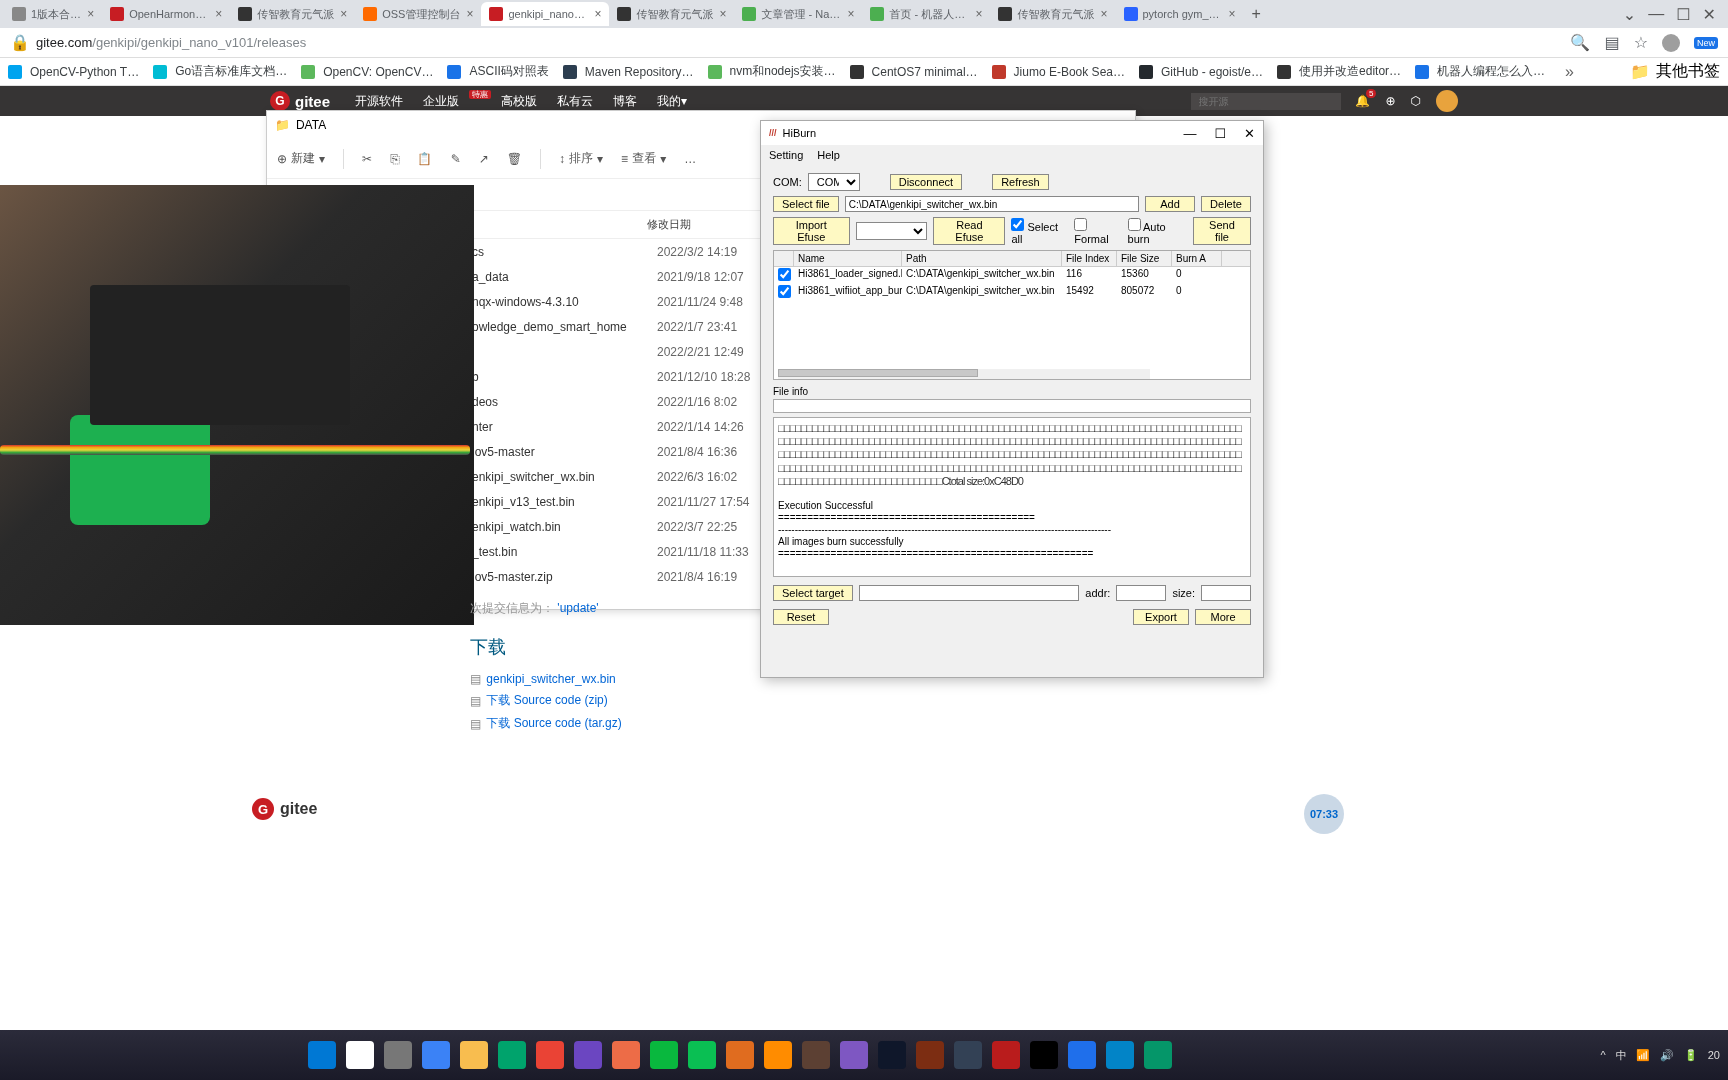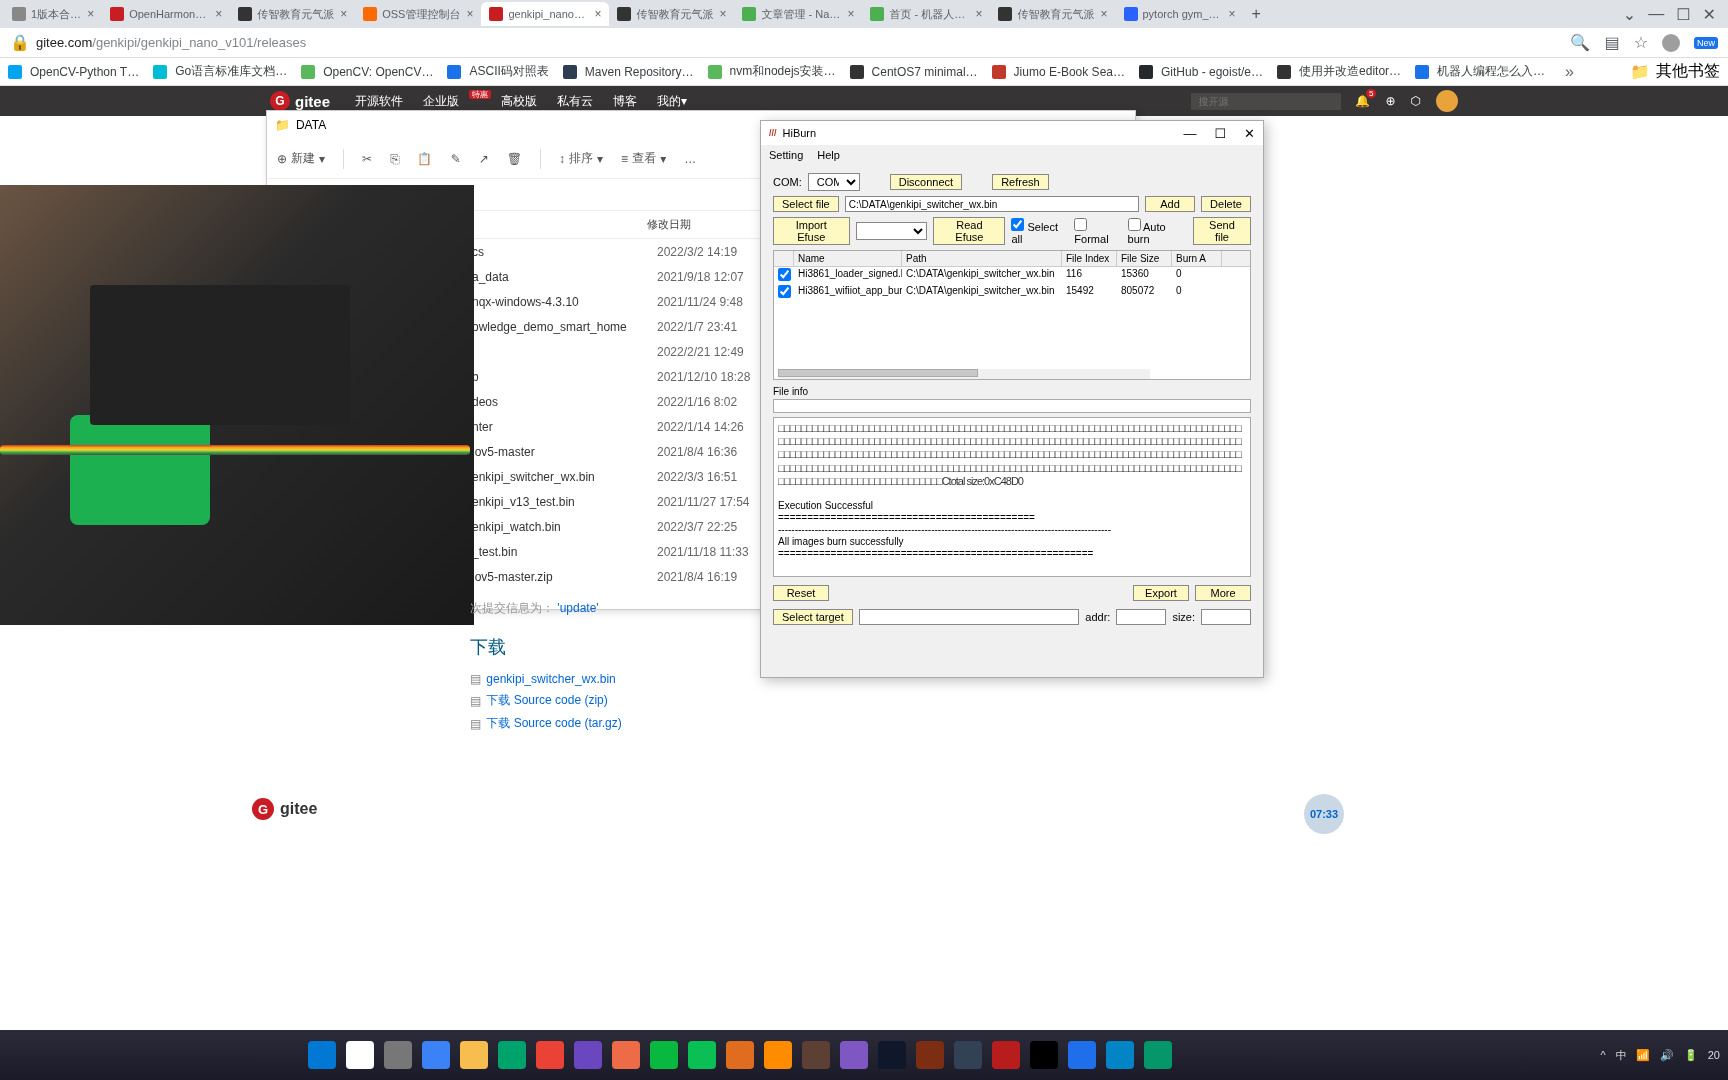--- a/index.html
+++ b/index.html
@@ -343,21 +343,21 @@
       <div class="exp-row">
         <span class="name">nter</span>
         <span class="date">2022/1/14 14:26</span>
       </div>
       <div class="exp-row">
         <span class="name">lov5-master</span>
         <span class="date">2021/8/4 16:36</span>
       </div>
       <div class="exp-row">
         <span class="name">enkipi_switcher_wx.bin</span>
-        <span class="date">2022/3/3 16:51</span>
+        <span class="date">2022/6/3 16:02</span>
       </div>
       <div class="exp-row">
         <span class="name">enkipi_v13_test.bin</span>
         <span class="date">2021/11/27 17:54</span>
       </div>
       <div class="exp-row">
         <span class="name">enkipi_watch.bin</span>
         <span class="date">2022/3/7 22:25</span>
       </div>
       <div class="exp-row">
@@ -475,32 +475,32 @@
     <div class="hb-log">
       <div class="boxes">□□□□□□□□□□□□□□□□□□□□□□□□□□□□□□□□□□□□□□□□□□□□□□□□□□□□□□□□□□□□□□□□□□□□□□□□□□□□□□□□□□□□□□□□□□□□□□□□□□□□□□□□□□□□□□□□□□□□□□□□□□□□□□□□□□□□□□□□□□□□□□□□□□□□□□□□□□□□□□□□□□□□□□□□□□□□□□□□□□□□□□□□□□□□□□□□□□□□□□□□□□□□□□□□□□□□□□□□□□□□□□□□□□□□□□□□□□□□□□□□□□□□□□□□□□□□□□□□□□□□□□□□□□□□□□□□□□□□□□□□□□□□□□□□□□□□□□□□□□□□□□□□□□□□□□□□□□□□□□□□□□□□□□□□□□□□□□□□□□□□□□□□□□□□□□□□□□□□□Ctotal size:0xC48D0</div>
       <br>
       <div>Execution Successful</div>
       <div>============================================</div>
       <div>----------------------------------------------------------------------------------------------------</div>
       <div>All images burn successfully</div>
       <div>======================================================</div>
     </div>
     <div class="hb-footer">
-      <button class="hb-btn">Reset</button>
-      <span style="flex:1"></span>
-      <button class="hb-btn">Export</button>
-      <button class="hb-btn">More</button>
-    </div>
-    <div class="hb-footer">
       <button class="hb-btn">Select target</button>
       <input class="hb-input" style="flex: 1 1 0%;">
       <label>addr:</label>
       <input class="hb-input" style="width: 50px;">
       <label>size:</label>
       <input class="hb-input" style="width: 50px;">
+    </div>
+    <div class="hb-footer">
+      <button class="hb-btn">Reset</button>
+      <span style="flex:1"></span>
+      <button class="hb-btn">Export</button>
+      <button class="hb-btn">More</button>
     </div>
   </div>
 </div>
 
 <div class="pip-timer">07:33</div>
 
 <div class="taskbar">
   <div class="tb-icons" id="tb-icons">
       <div class="tb-icon" style="background: rgb(0, 120, 212);"></div>
       <div class="tb-icon" style="background: rgb(255, 255, 255);"></div>

